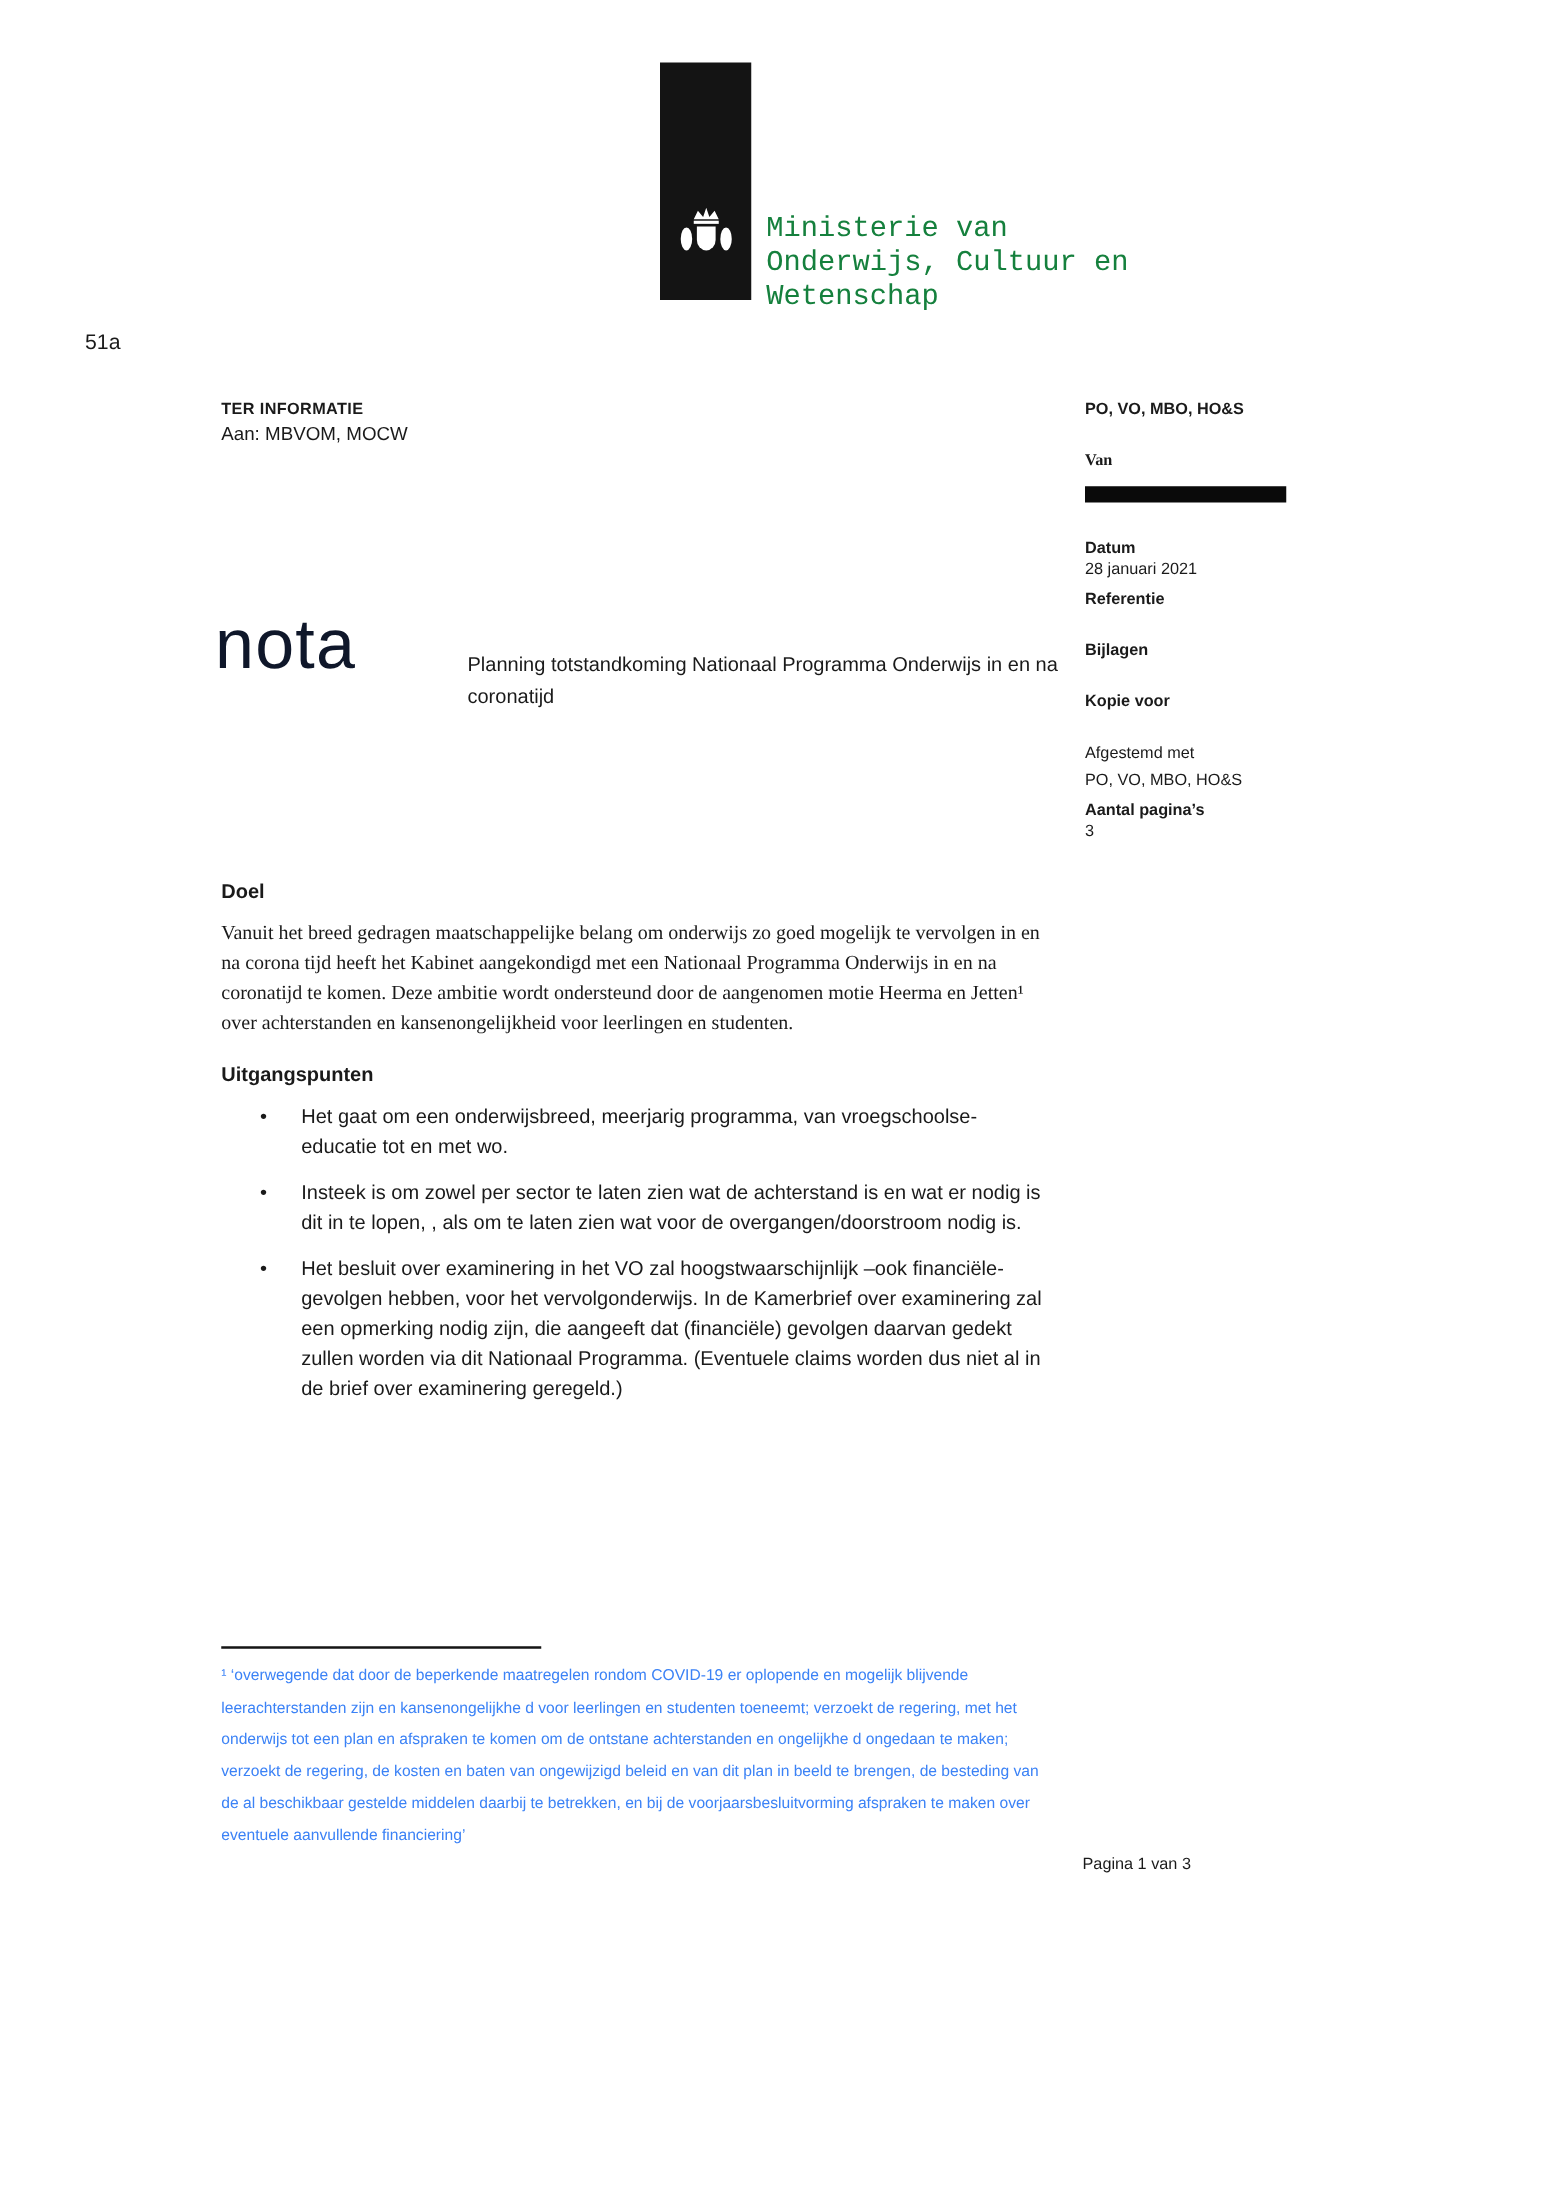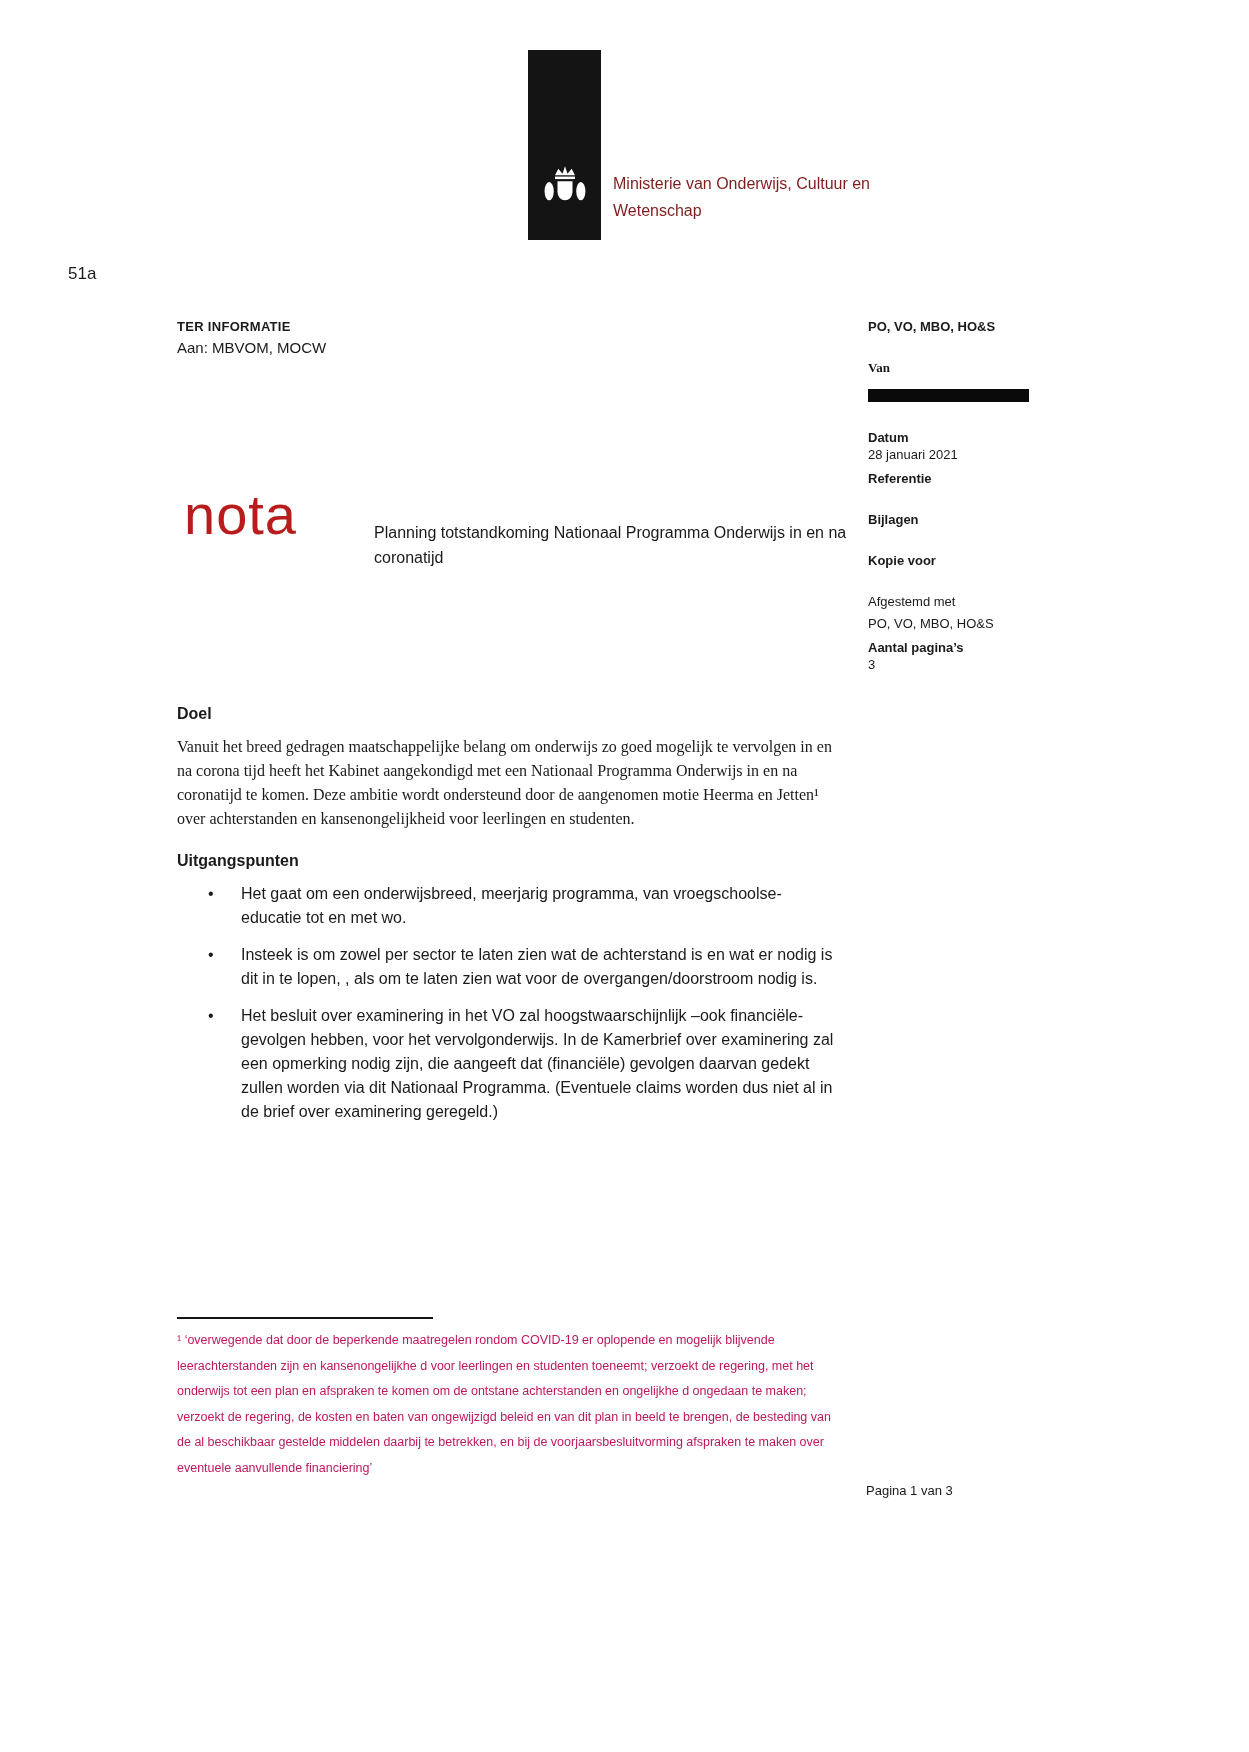--- a/index.html
+++ b/index.html
@@ -24,24 +24,24 @@
   }
   .logo-emblem {
     position: absolute;
     left: 50%; top: 112px;
     transform: translateX(-50%);
   }
   .ministry-name {
     position: absolute;
     left: 613px; top: 170px;
     width: 345px;
-    font-family: Liberation Sans, sans-serif;
-    font-size: 16px;
+    font-family: Liberation Mono, monospace;
+    font-size: 23px;
     line-height: 27px;
-    color: #7f1d1d;
+    color: #15803d;
   }
   .corner-label {
     position: absolute;
     left: 68px; top: 264px;
     font-size: 17px;
     text-align: right;
   }
 
   
   .ter-informatie {
@@ -79,23 +79,22 @@
   .sb-aantal-label   { top: 640px; }
   .sb-aantal-value   { top: 657px; }
 
   
   .nota-title {
     position: absolute;
     left: 172px; top: 487px;
     font-size: 56px;
     line-height: 56px;
     font-weight: 400;
-    color: #b91c1c;
+    color: #0f172a;
     letter-spacing: 1px;
-    margin-left: 12px;
   }
   .nota-subject {
     position: absolute;
     left: 374px; top: 520px;
     width: 485px;
     font-size: 16px;
     line-height: 25px;
   }
 
   
@@ -131,21 +130,21 @@
     left: 177px; top: 1317px;
     width: 256px;
     border-top: 2px solid #151515;
   }
   .footnote {
     position: absolute;
     left: 177px; top: 1328px;
     width: 668px;
     font-size: 12.5px;
     line-height: 25.5px;
-    color: #be185d;
+    color: #3b82f6;
   }
 
   
   .page-footer {
     position: absolute;
     left: 866px; top: 1483px;
     font-size: 13px;
   }
 </style>
 </head>

